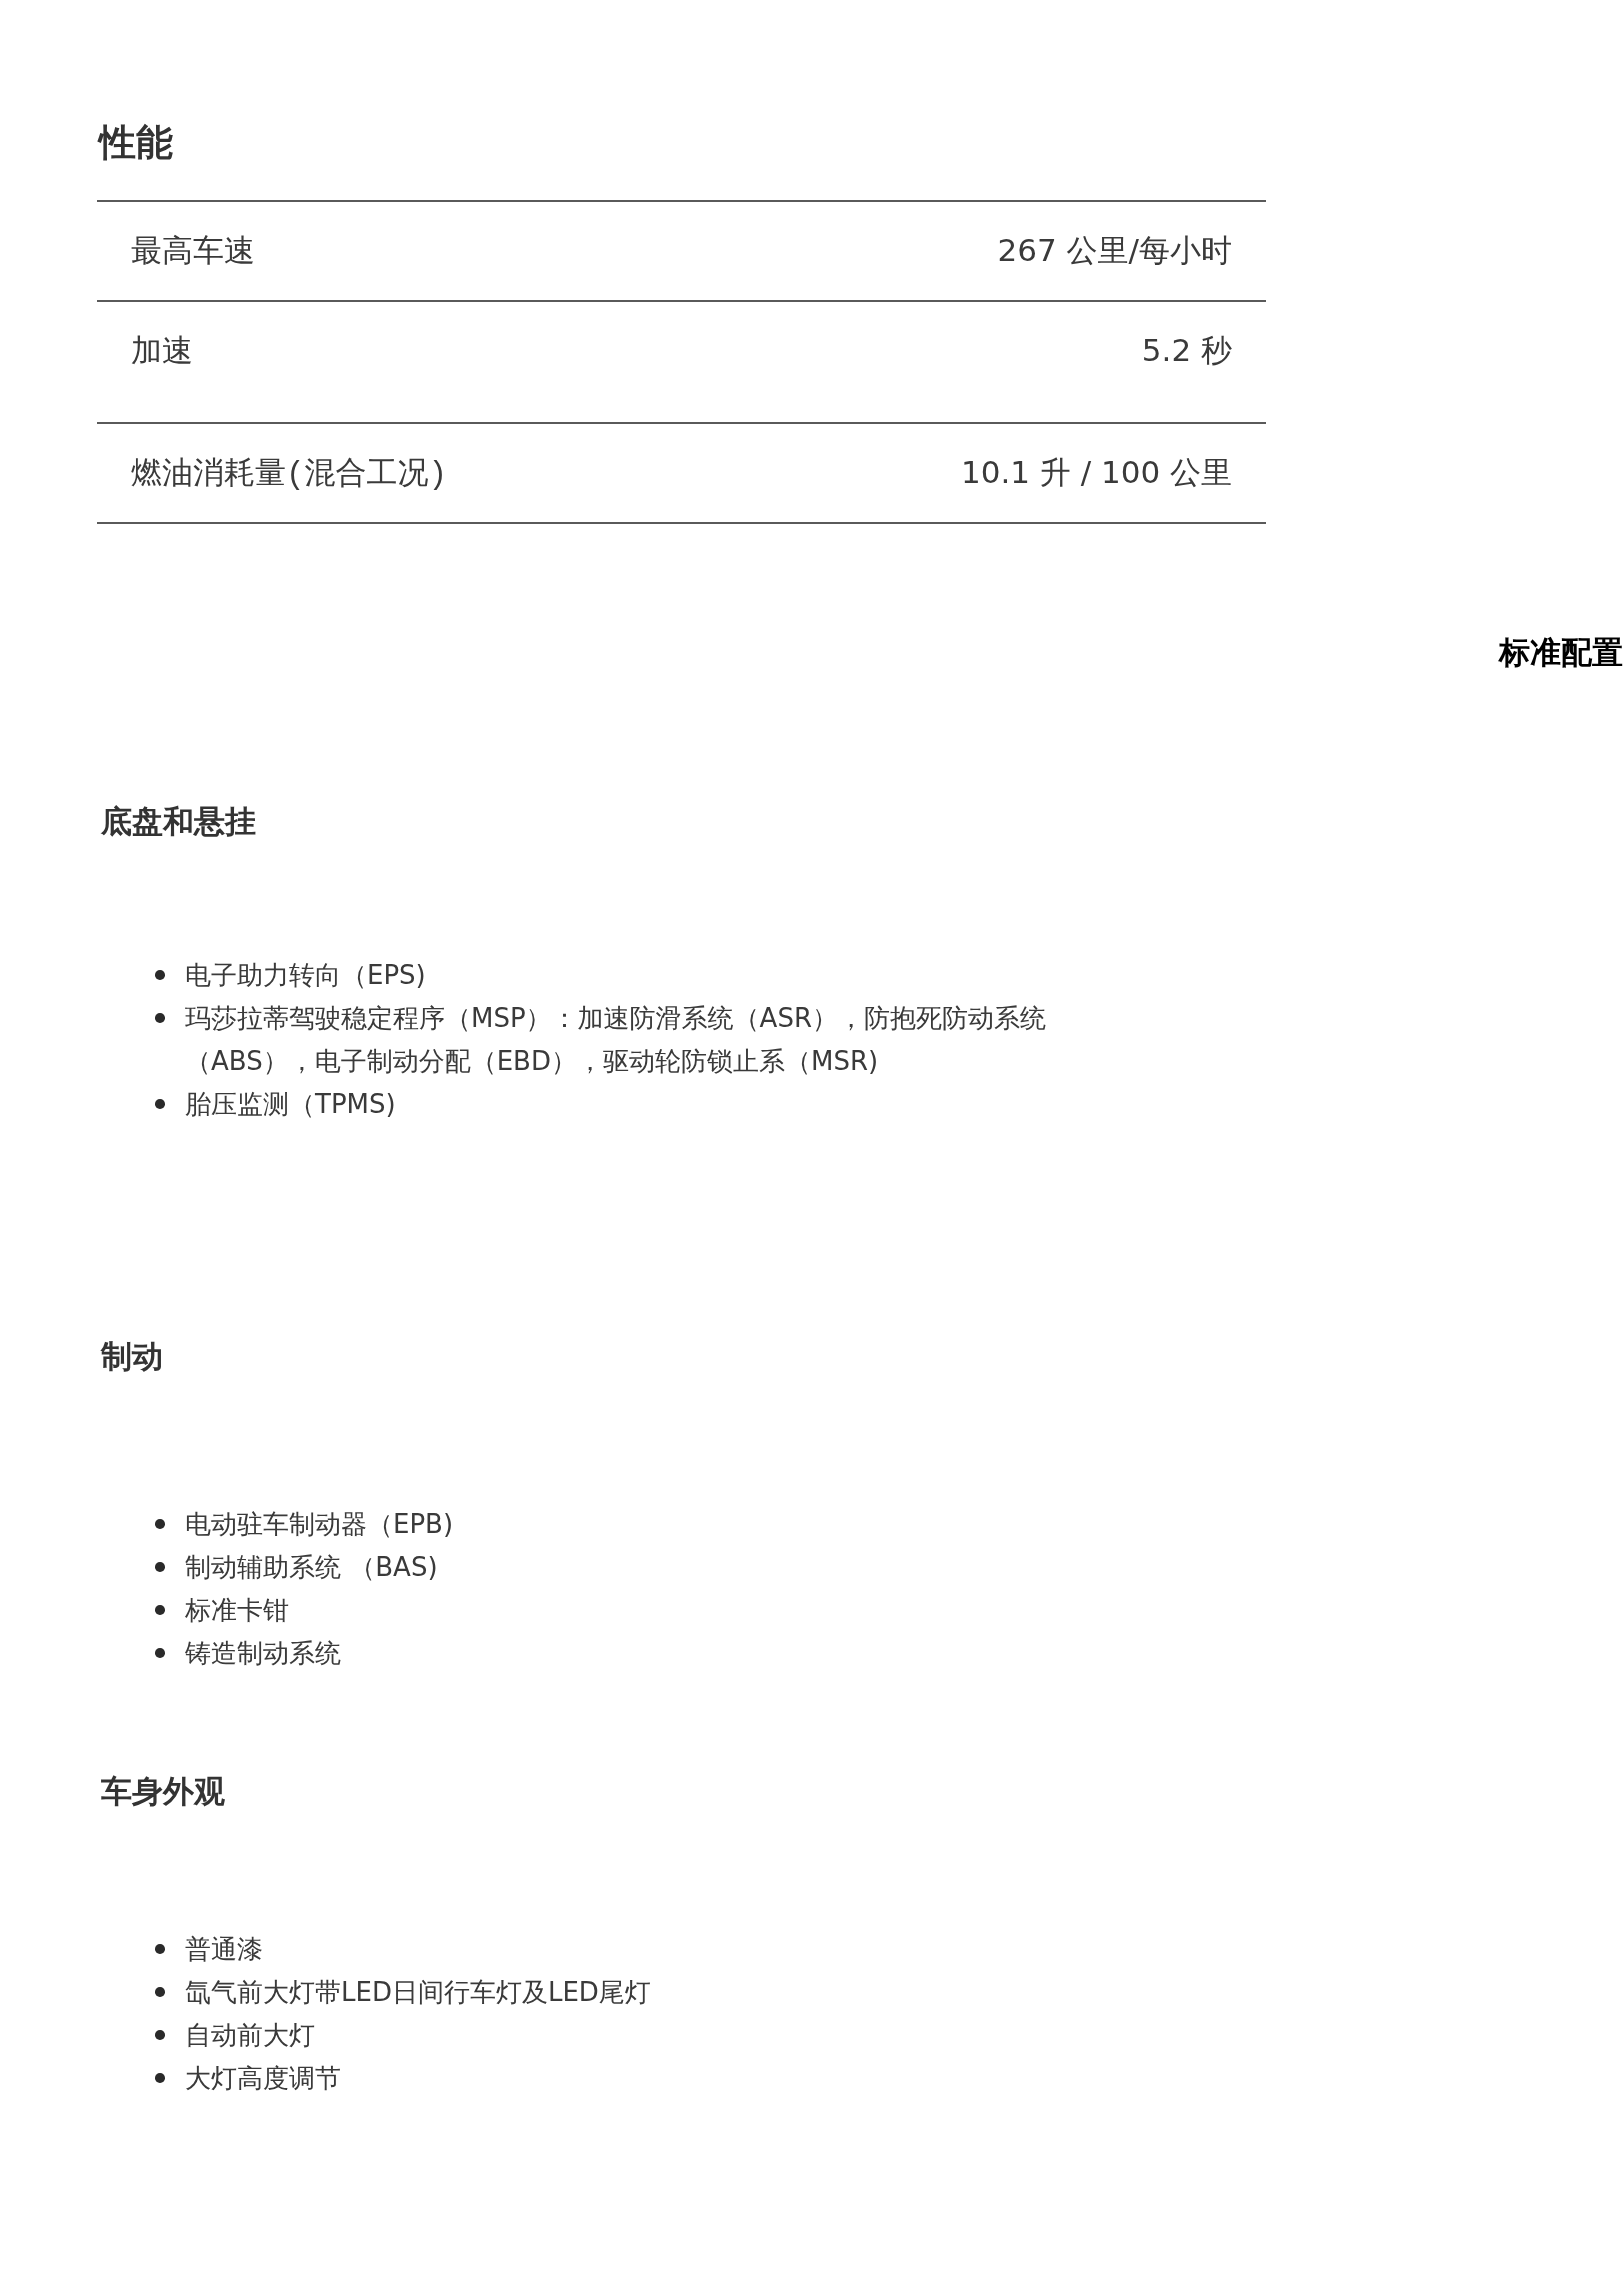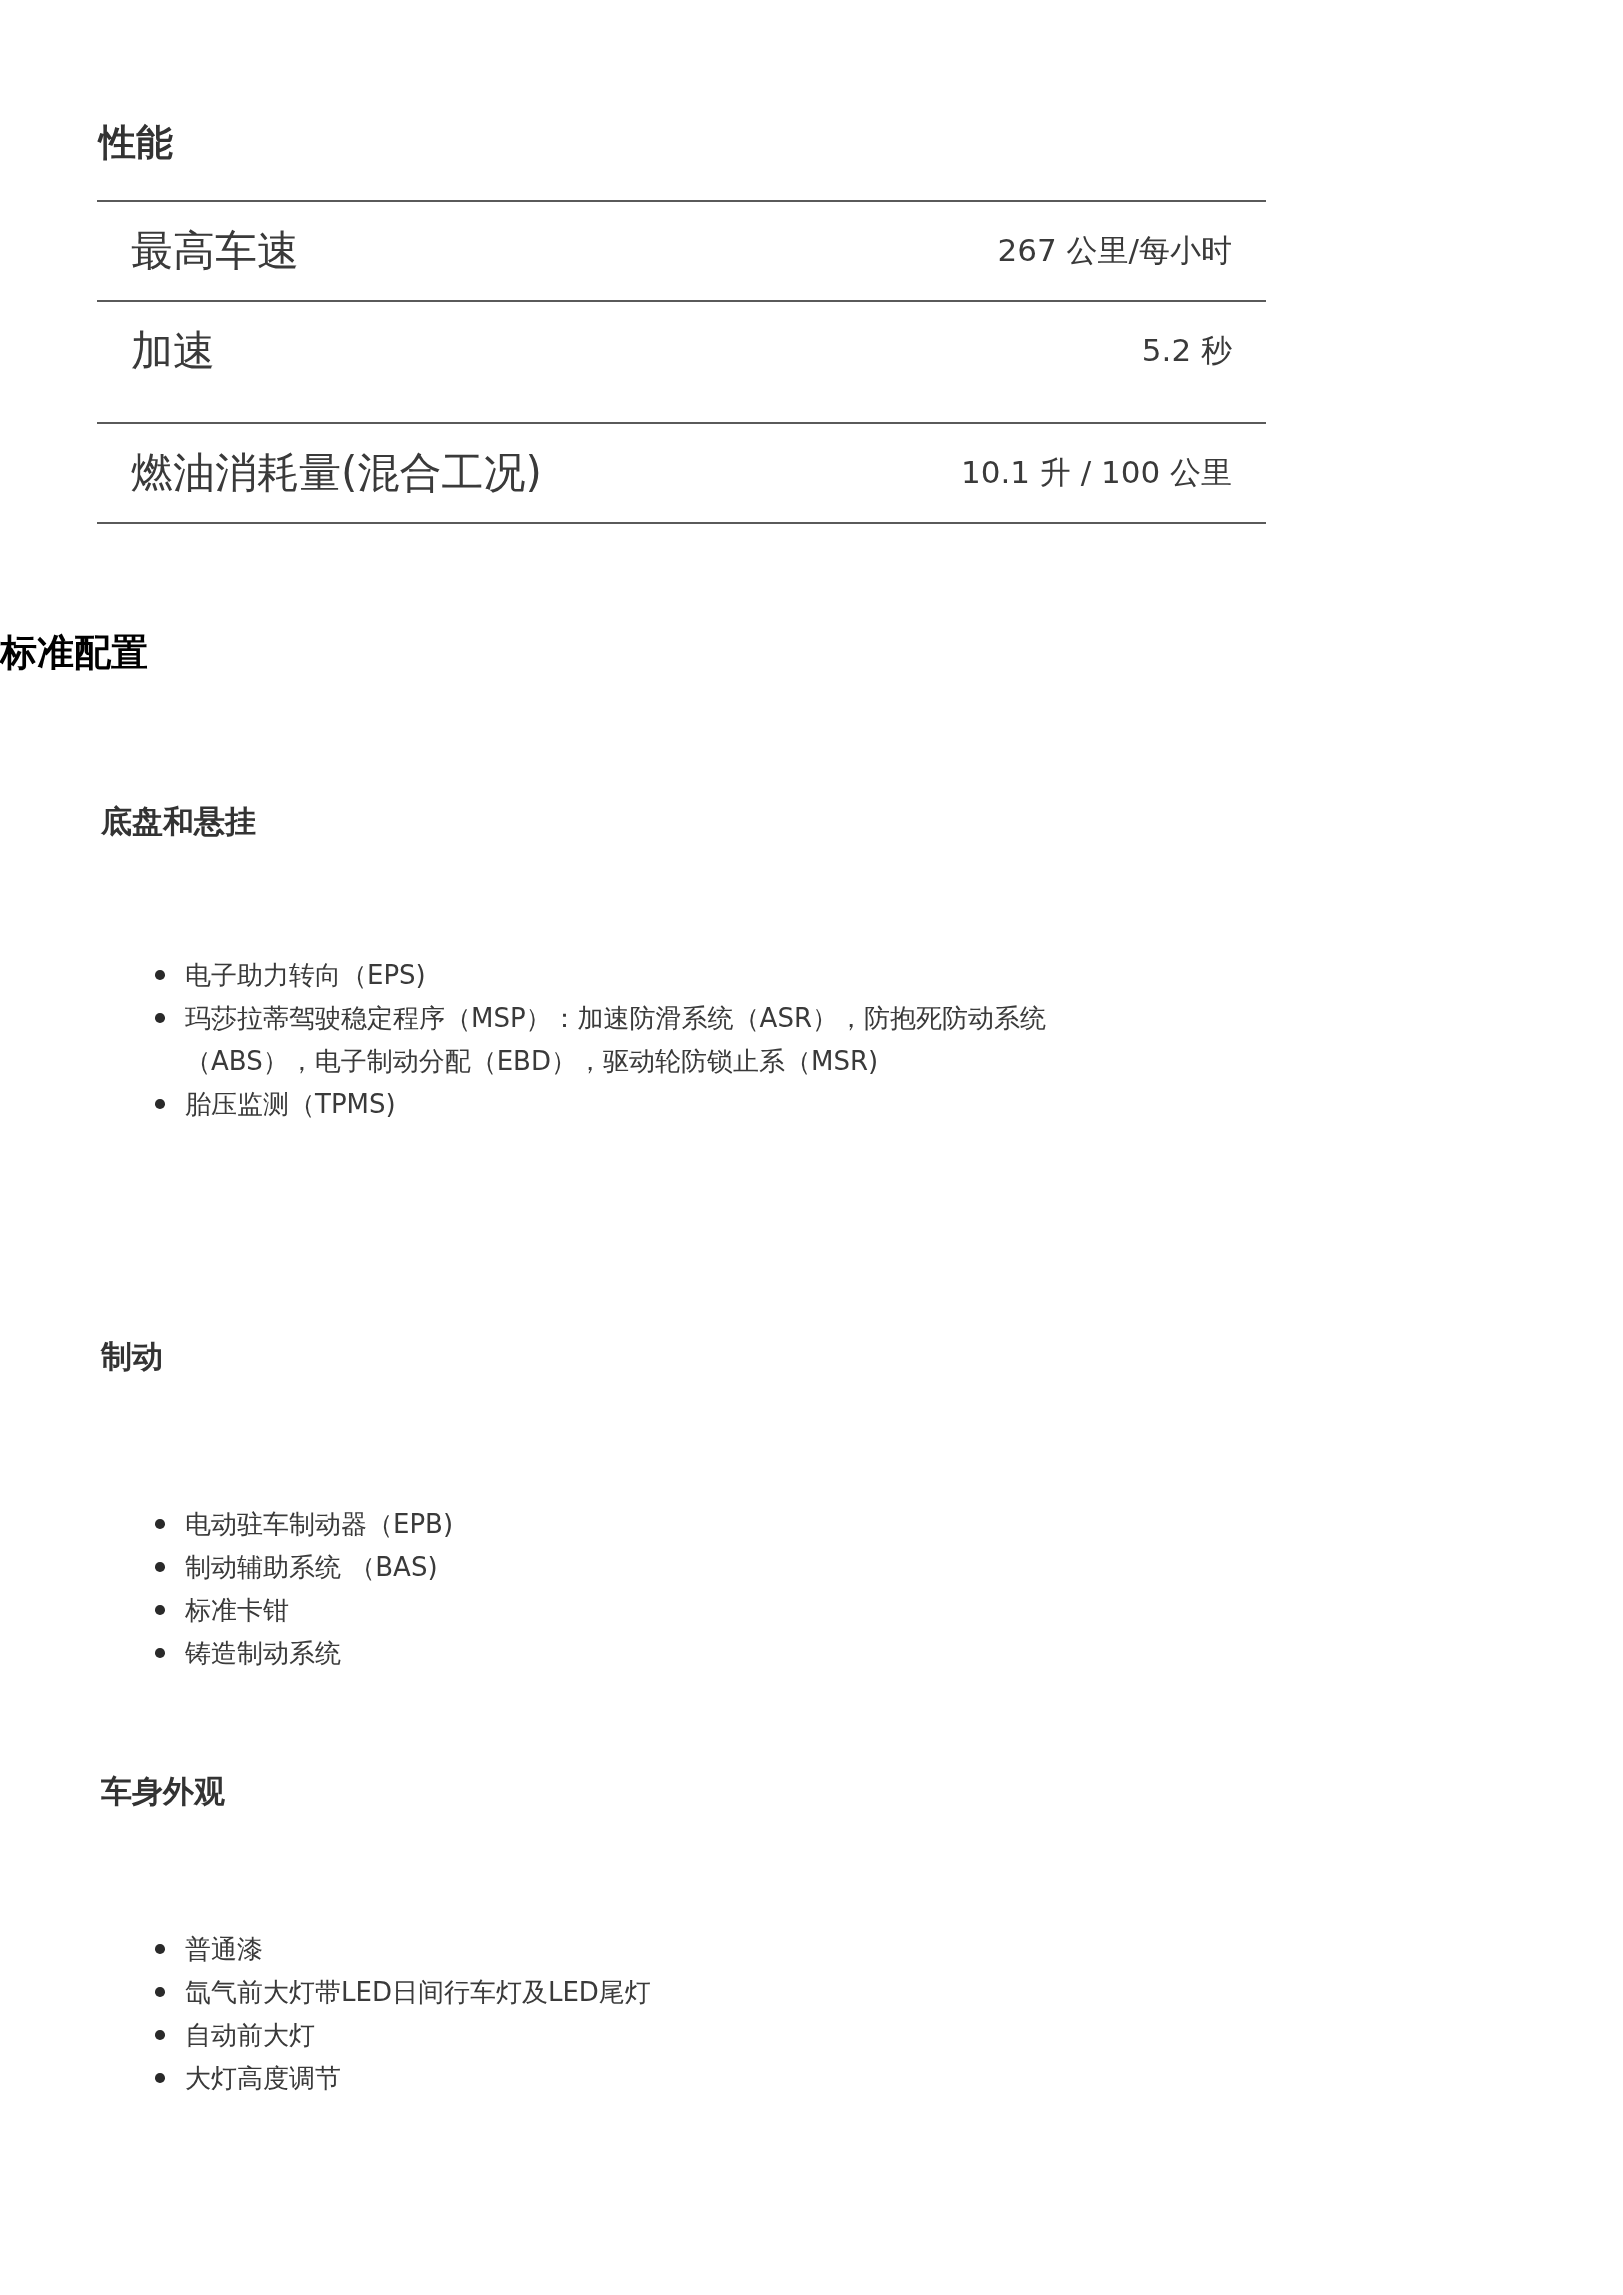--- a/index.html
+++ b/index.html
@@ -40,38 +40,39 @@
       align-items: center;
       justify-content: space-between;
       box-sizing: content-box;
     }
     .spec-row.last {
       border-bottom: 2.4px solid #5a5a5a;
       margin-top: 22px;
     }
     .spec-label {
       margin-left: 34px;
-      font-size: 42px;
+      font-size: 31px;
       color: #3a3a3a;
       white-space: nowrap;
+      font-family: Liberation Mono, monospace;
     }
     .spec-value {
       margin-right: 34px;
       font-size: 31px;
       color: #3a3a3a;
       white-space: nowrap;
     }
 
     
     .std-title {
       left: 0;
       width: 1623px;
       top: 625px;
-      text-align: left;
-      font-size: 37px;
+      text-align: right;
+      font-size: 31px;
       font-weight: bold;
       color: #000000;
       line-height: 55px;
     }
 
     .section-title {
       left: 101px;
       font-size: 31px;
       font-weight: bold;
       color: #333333;

